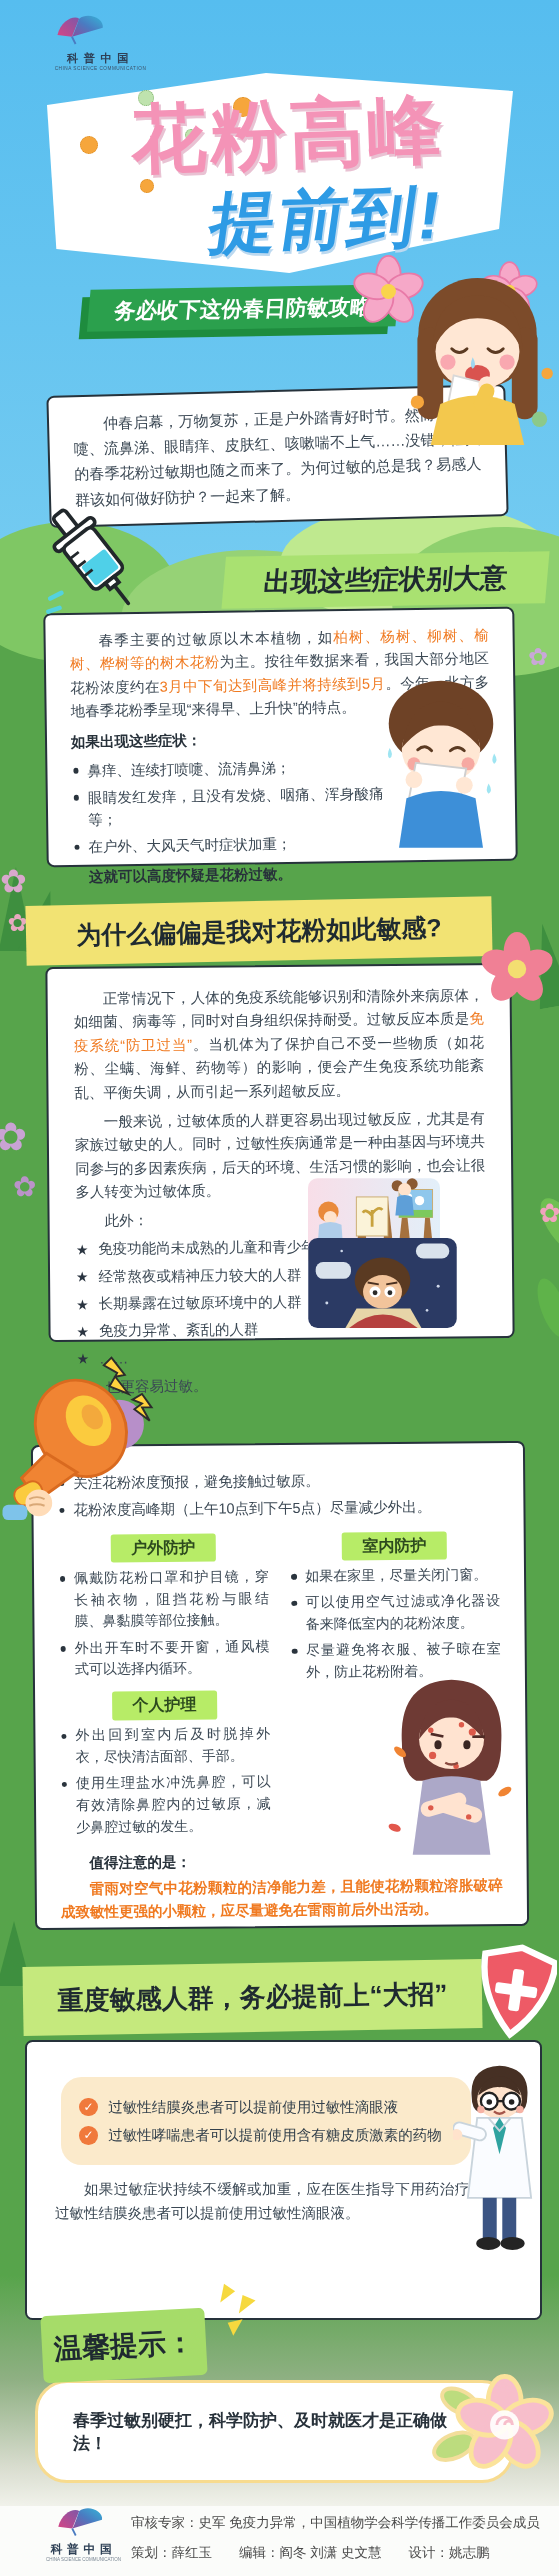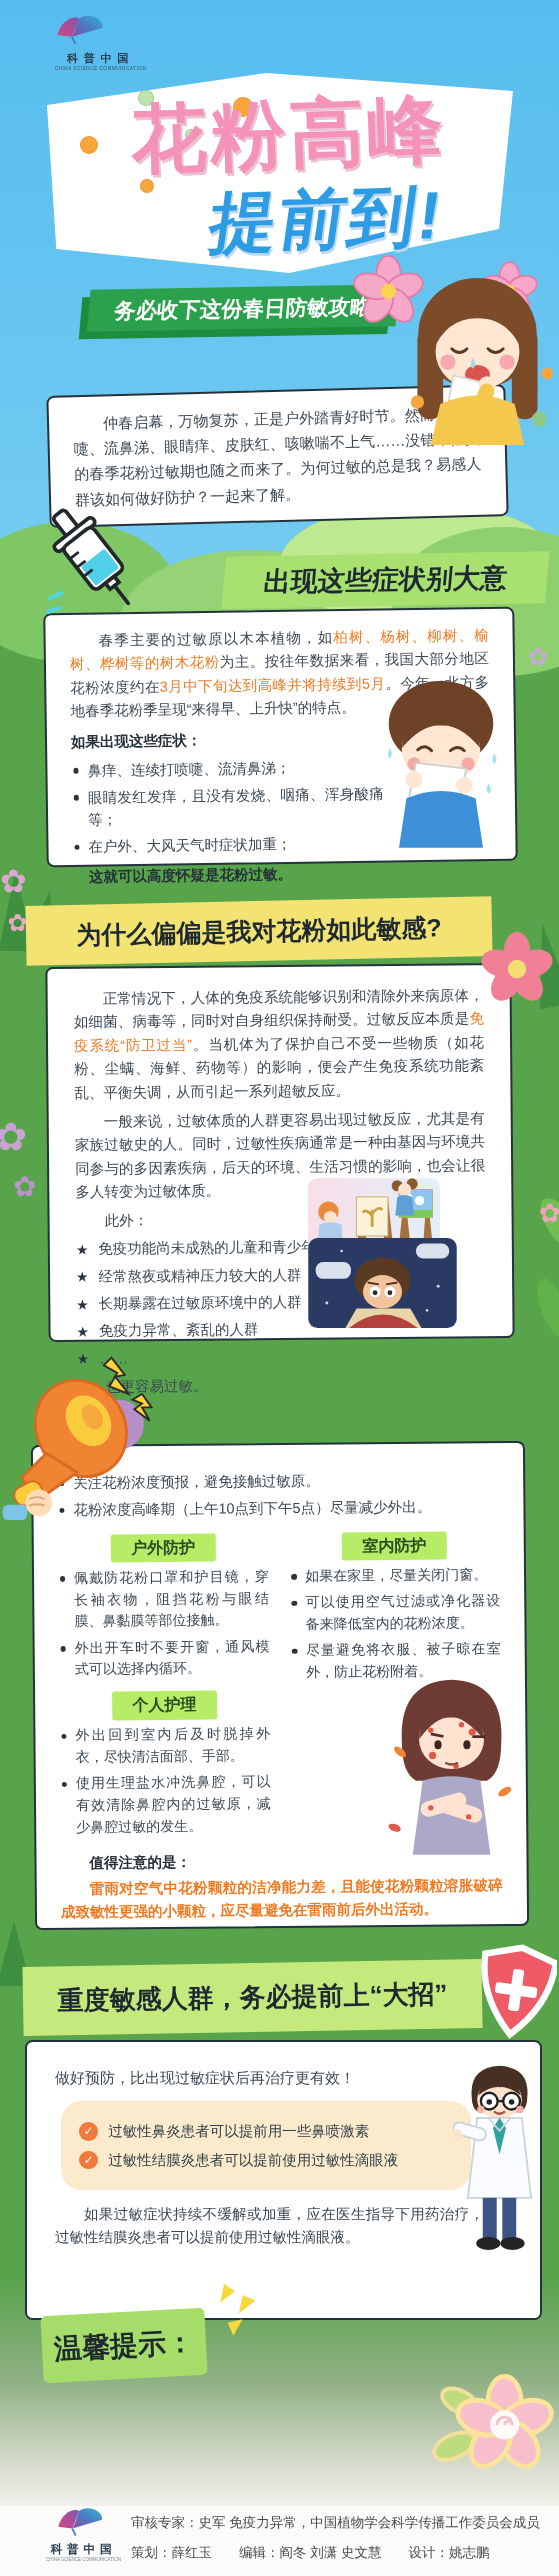--- a/index.html
+++ b/index.html
@@ -337,25 +337,24 @@
        transform:rotate(-1deg);font-size:26px;z-index:3;">重度敏感人群，务必提前上“大招”</div>
   <svg class="abs" style="left:475px;top:1943px;z-index:4;" width="82" height="97" viewBox="0 0 90 105">
     <g transform="rotate(8 45 52)">
       <path d="M45,4 L84,16 Q84,62 45,100 Q6,62 6,16 Z" fill="#EE5A66" stroke="#fff" stroke-width="7"></path>
       <rect x="39" y="28" width="12" height="46" rx="3" fill="#fff"></rect>
       <rect x="22" y="45" width="46" height="12" rx="3" fill="#fff"></rect>
     </g>
   </svg>
 
   <div class="abs card" style="left:25px;top:2040px;width:517px;height:280px;padding:24px 28px;">
-    <p class="tx" style="font-size:15px;">做好预防，比出现过敏症状后再治疗更有效！</p>
     <div class="checkbox-panel" style="margin:11.2px 0 0 5.6px;">
       <ul class="checklist">
-        <li>过敏性鼻炎患者可以提前用一些鼻喷激素</li>
         <li>过敏性结膜炎患者可以提前使用过敏性滴眼液</li>
+        <li>过敏性哮喘患者可以提前使用含有糖皮质激素的药物</li>
       </ul>
     </div>
     <p class="tx ind" style="margin-top:13px;width:429px;">如果过敏症状持续不缓解或加重，应在医生指导下用药治疗，过敏性结膜炎患者可以提前使用过敏性滴眼液。</p>
   </div>
   <svg class="abs" style="left:453px;top:2057px;z-index:4;" width="93" height="198" viewBox="0 0 100 210">
     <path d="M50,8 Q18,10 20,40 Q20,55 28,58 L72,58 Q80,55 80,40 Q82,10 50,8 Z" fill="#463024"></path>
     <ellipse cx="50" cy="44" rx="24" ry="21" fill="#FFE3CC"></ellipse>
     <path d="M27,40 Q32,20 50,19 Q68,20 73,40 Q60,30 50,31 Q40,30 27,40 Z" fill="#463024"></path>
     <circle cx="39" cy="46" r="9" fill="#fff" stroke="#222" stroke-width="2.5"></circle>
     <circle cx="63" cy="46" r="9" fill="#fff" stroke="#222" stroke-width="2.5"></circle>
@@ -376,20 +375,24 @@
     <ellipse cx="64" cy="199" rx="13" ry="7" fill="#242424"></ellipse>
   </svg>
 
   <div class="abs band" style="left:42px;top:2312px;width:164px;height:67px;background:#A6DC69;
        transform:rotate(-3deg);font-size:28px;border-radius:5.6px;z-index:3;">温馨提示：</div>
   <svg class="abs" style="left:211px;top:2282px;" width="52" height="65" viewBox="0 0 56 70">
     <polygon points="14,2 26,10 10,22" fill="#F6D93E"></polygon>
     <polygon points="34,14 48,20 30,34" fill="#F6D93E"></polygon>
     <polygon points="18,44 34,40 24,58" fill="#F6D93E"></polygon>
   </svg>
+  <div class="abs" style="left:35px;top:2380px;width:479px;height:103px;background:#fff;border:3.7px solid #F7DB8F;
+       border-radius:32px;box-sizing:border-box;display:flex;align-items:center;padding:0 35px;z-index:2;">
+    <span style="font-weight:900;font-size:17px;color:#27313A;">春季过敏别硬扛，科学防护、及时就医才是正确做法！</span>
+  </div>
   <svg class="abs" style="left:427px;top:2353px;z-index:4;" width="131" height="136" viewBox="0 0 135 140">
     <ellipse cx="28" cy="96" rx="22" ry="12" fill="#BCDC7E" stroke="#F3DE9B" stroke-width="4" transform="rotate(-24 28 96)"></ellipse>
     <ellipse cx="34" cy="50" rx="20" ry="11" fill="#BCDC7E" stroke="#F3DE9B" stroke-width="4" transform="rotate(28 34 50)"></ellipse>
     <g transform="translate(80,74)">
       <ellipse rx="17" ry="26" cy="-24" fill="#F7BECB" stroke="#FBE39B" stroke-width="5"></ellipse>
       <ellipse rx="17" ry="26" cy="-24" transform="rotate(72)" fill="#F7BECB" stroke="#FBE39B" stroke-width="5"></ellipse>
       <ellipse rx="17" ry="26" cy="-24" transform="rotate(144)" fill="#F7BECB" stroke="#FBE39B" stroke-width="5"></ellipse>
       <ellipse rx="17" ry="26" cy="-24" transform="rotate(216)" fill="#F7BECB" stroke="#FBE39B" stroke-width="5"></ellipse>
       <ellipse rx="17" ry="26" cy="-24" transform="rotate(288)" fill="#F7BECB" stroke="#FBE39B" stroke-width="5"></ellipse>
       <circle r="15" fill="#fff" opacity=".9"></circle>

